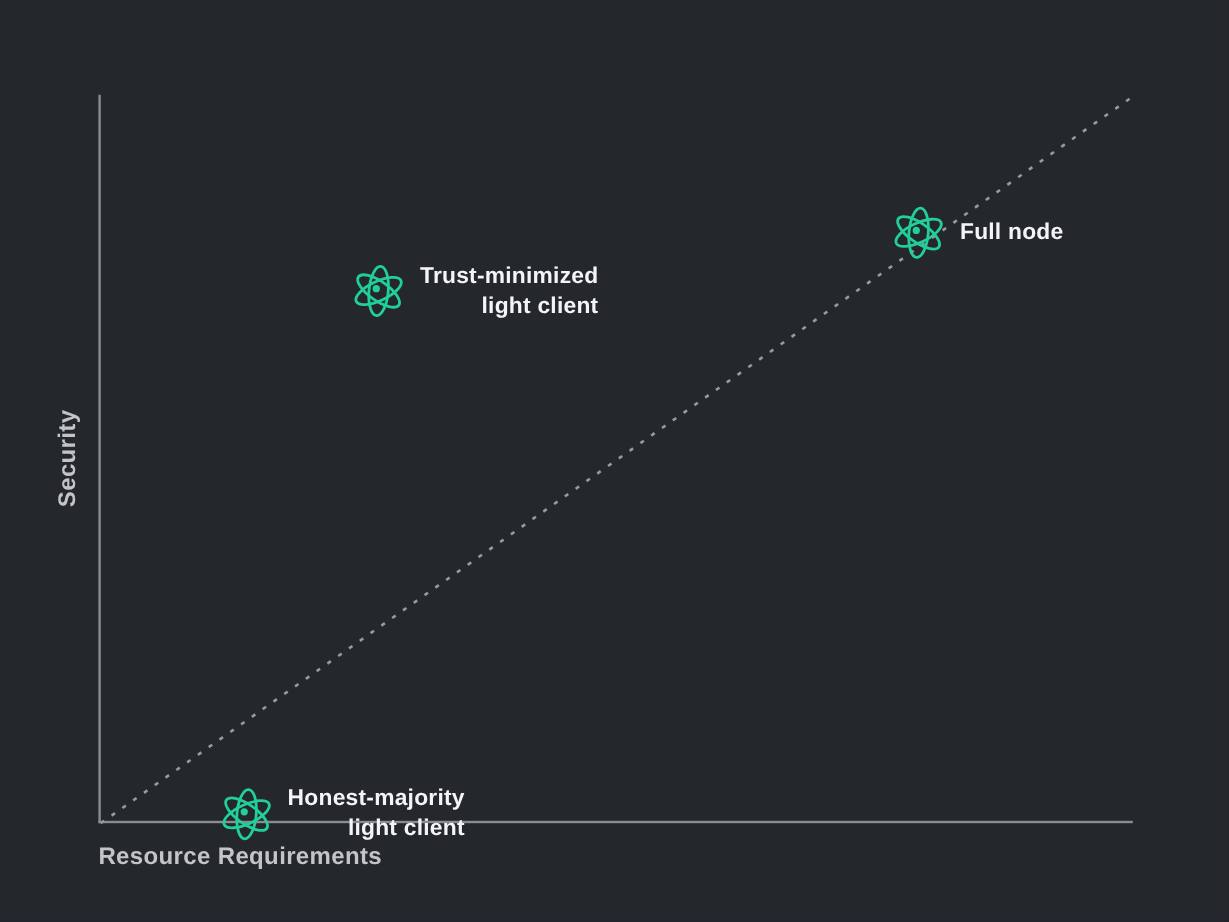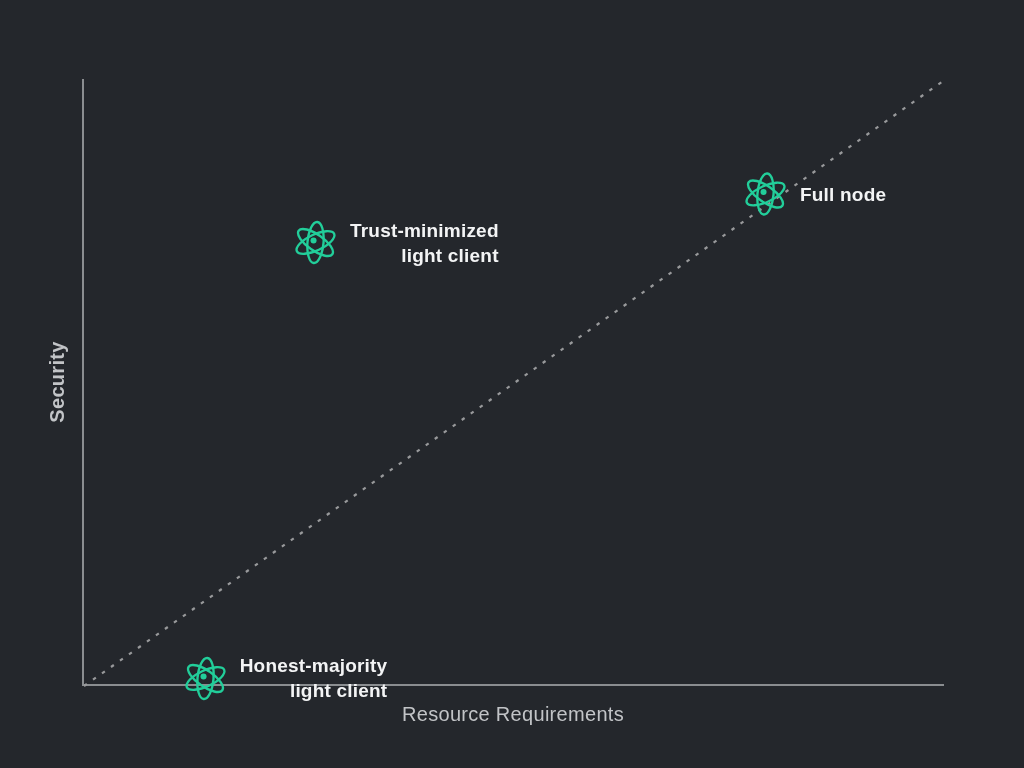--- a/index.html
+++ b/index.html
@@ -56,24 +56,24 @@
     font-size: 19px;
     font-weight: 700;
     line-height: 25px;
     letter-spacing: 0.2px;
     white-space: pre-line;
   }
   .xlabel {
     position: absolute;
     left: 82px; top: 703px;
     width: 862px;
-    text-align: center;
+    text-align: left;
     color: var(--axis-label-text);
     font-size: 20px;
-    font-weight: 400;
+    font-weight: 700;
     letter-spacing: 0.3px;
   }
   .ylabel {
     position: absolute;
     left: 57px; top: 382px;
     transform: translate(-50%, -50%) rotate(-90deg);
     color: var(--axis-label-text);
     font-size: 20px;
     font-weight: 700;
     letter-spacing: 0.3px;

